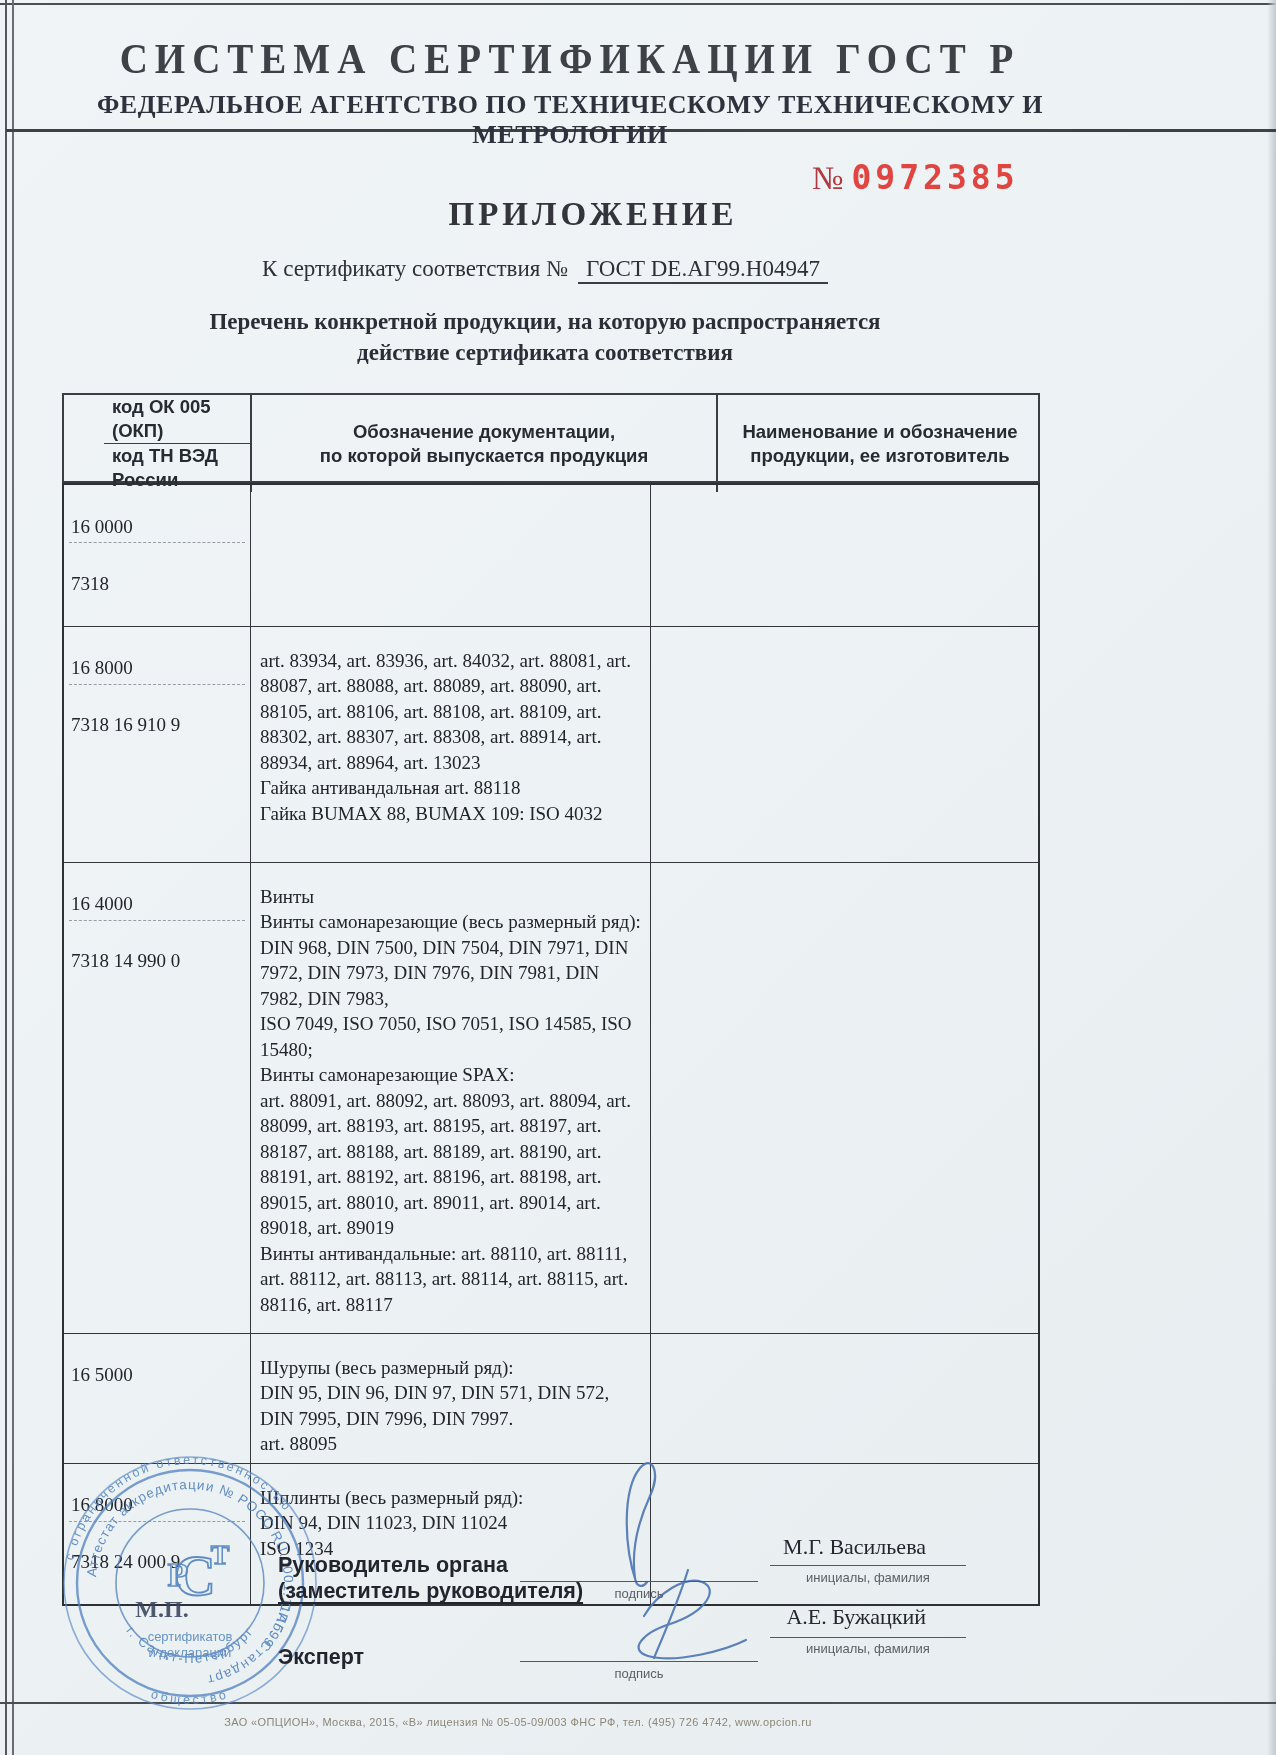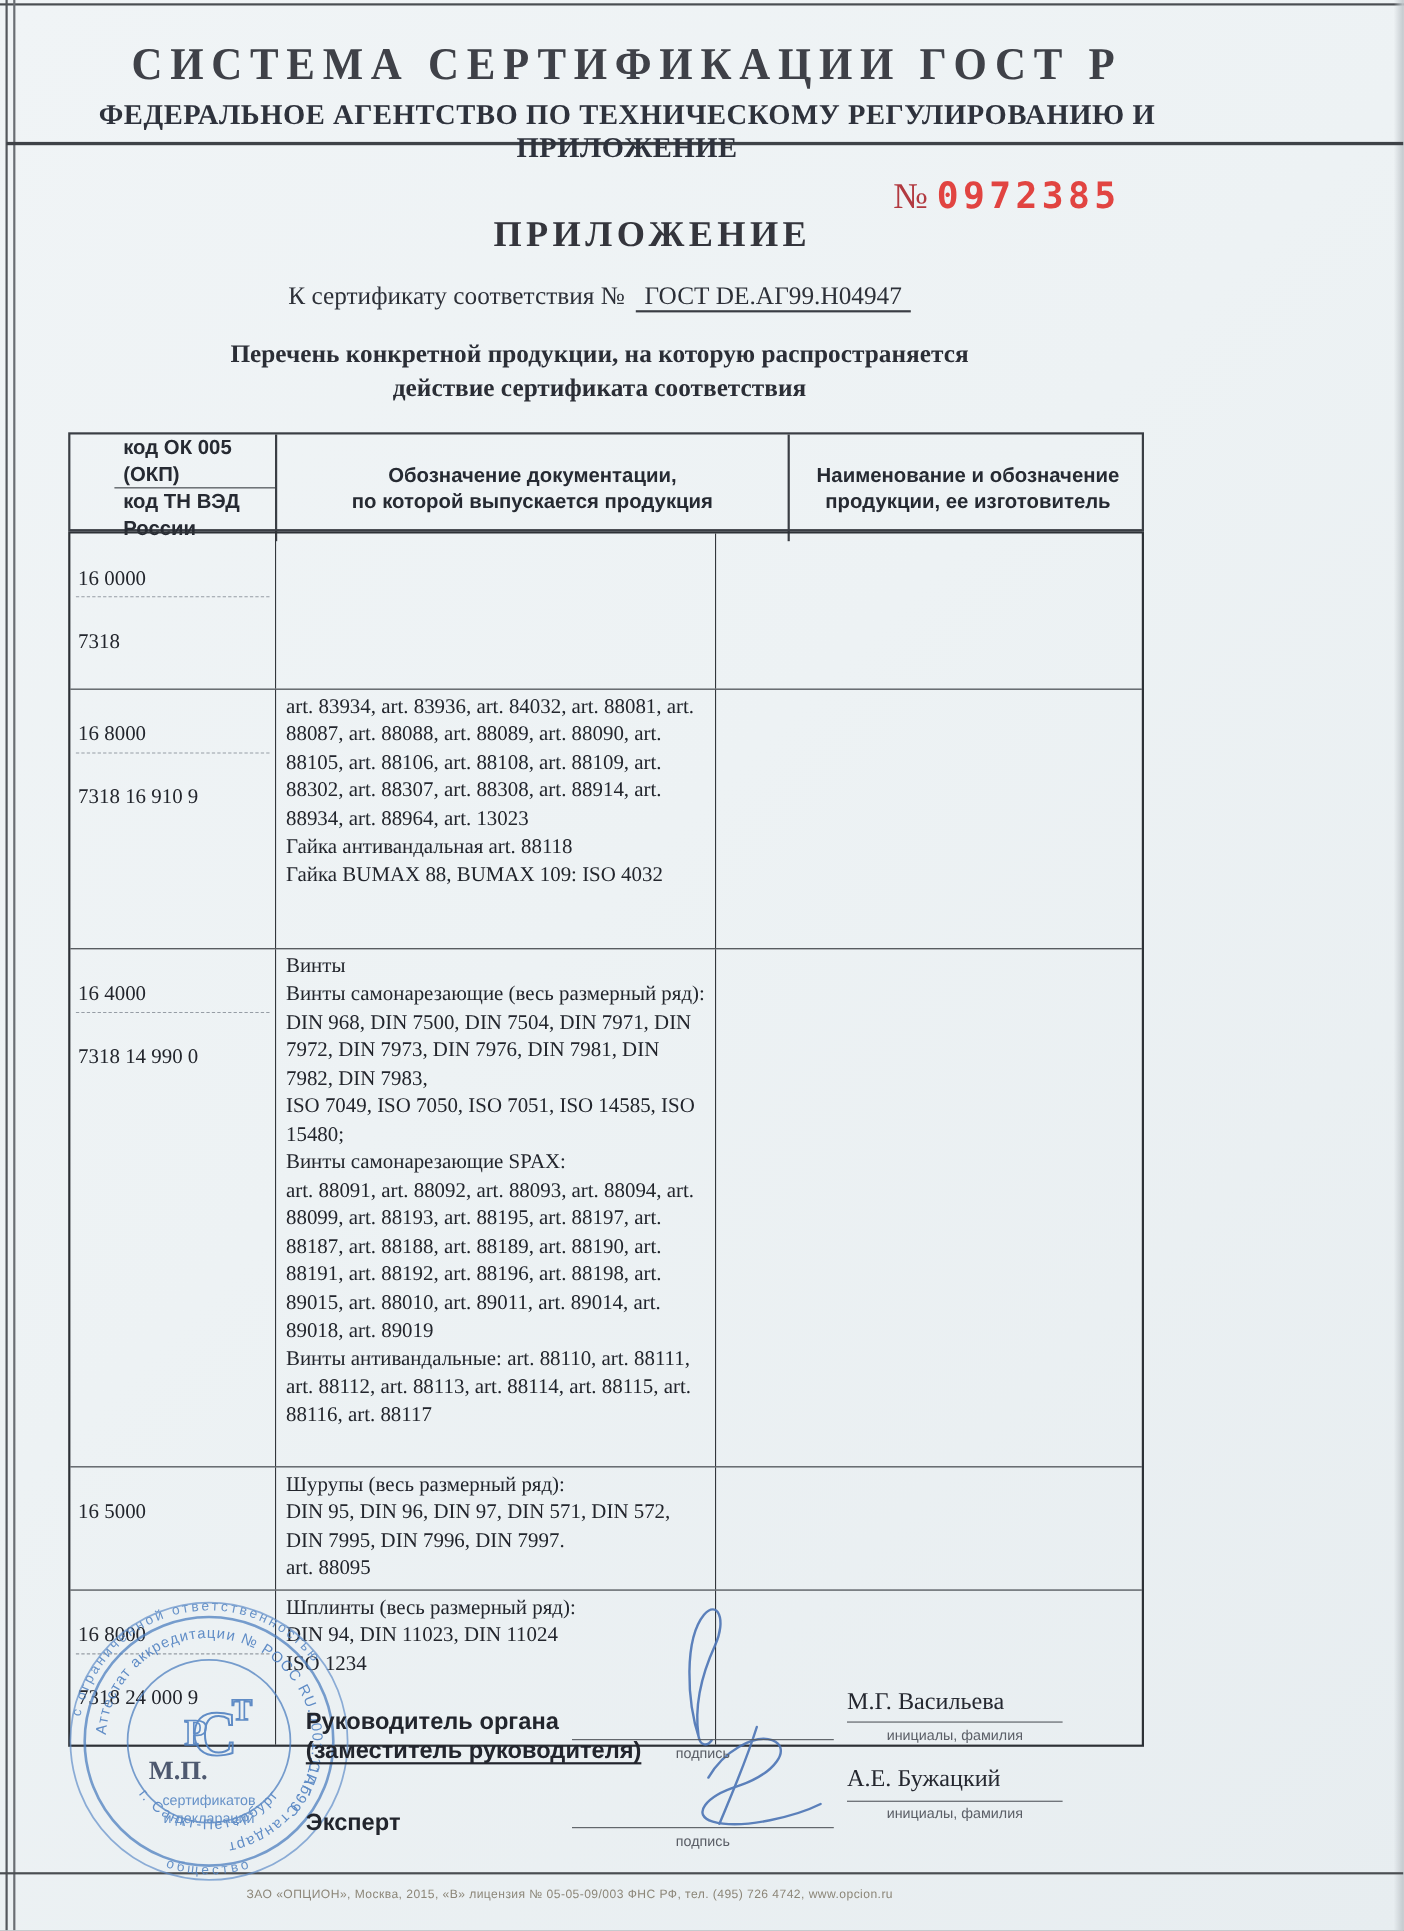--- a/index.html
+++ b/index.html
@@ -36,41 +36,41 @@
     grid-template-columns:186px 466px 326px;border:2px solid #3a3e44;box-sizing:border-box;
     font-family:"Liberation Sans",sans-serif;font-weight:700;font-size:18.5px;color:#262a32;}
   .th{border-left:2px solid #3a3e44;display:flex;align-items:center;justify-content:center;
     text-align:center;line-height:24px;white-space:pre-line;}
   .th:first-child{border-left:none;display:flex;flex-direction:column;align-items:stretch;justify-content:stretch;padding-left:40px;}
   .th-code-top,.th-code-bottom{flex:1;display:flex;align-items:center;padding-left:8px;text-align:left;}
   .th-code-top{border-bottom:1.5px solid #3a3e44;}
   .tbody{left:62px;top:483px;width:978px;border:2.5px solid #2d3136;box-sizing:border-box;}
   .trow{display:grid;grid-template-columns:186px 400px 392px;border-top:1.7px solid #33373c;}
   .trow:first-child{border-top:none;}
-  .td{border-left:1.7px solid #33373c;padding:3px 9px 6px 9px;font-size:19px;line-height:25.5px;
+  .td{border-left:1.7px solid #33373c;padding:21px 9px 6px 9px;font-size:19px;line-height:25.5px;
     color:#22252c;white-space:pre-line;box-sizing:border-box;}
   .td:first-child{border-left:none;padding:2px 5px 4px 5px;}
   .code1{padding:1px 2px 3px 2px;}
   .code1.dashed{border-bottom:1.5px dashed #969da5;}
   .code2{padding:2px 2px 0 2px;}
   .r1{min-height:54px;} .r2{min-height:235px;} .r3{min-height:470px;}
   .r4{min-height:106px;} .r5{min-height:90px;}
   
   .role{left:278px;font-family:"Liberation Sans",sans-serif;font-weight:700;
     font-size:21.5px;color:#22252d;line-height:27px;}
   .role-l1{top:1552px;}
   .role-l2{top:1578px;text-decoration:underline;text-decoration-thickness:2px;text-underline-offset:4px;}
   .role-expert{top:1644px;}
   .sig-line{width:238px;border-top:1.5px solid #54585e;}
   .sig-line-1{left:520px;top:1581px;}
   .sig-line-2{left:520px;top:1661px;}
   .small-label{font-family:"Liberation Sans",sans-serif;font-size:13px;color:#5a5e66;text-align:center;}
   .sig-label-1{left:520px;top:1586px;width:238px;}
   .sig-label-2{left:520px;top:1666px;width:238px;}
-  .sig-name{left:770px;width:196px;text-align:left;font-size:22px;color:#24272f;}
+  .sig-name{left:730px;width:196px;text-align:right;font-size:22px;color:#24272f;}
   .name-1{top:1534px;}
   .name-2{top:1604px;}
   .name-line{width:196px;border-top:1.5px solid #54585e;}
   .name-line-1{left:770px;top:1565px;}
   .name-line-2{left:770px;top:1637px;}
   .name-label-1{left:770px;top:1570px;width:196px;}
   .name-label-2{left:770px;top:1641px;width:196px;}
   
   .footer-text{left:0;top:1716px;width:1036px;text-align:center;
     font-family:"Liberation Sans",sans-serif;font-size:11px;color:#8c8678;letter-spacing:.4px;}
@@ -84,21 +84,21 @@
 <div class="page">
 
   <div class="abs frame-top"></div>
   <div class="abs frame-left1"></div>
   <div class="abs frame-left2"></div>
   <div class="abs frame-right"></div>
   <div class="abs frame-bottom"></div>
   <div class="abs header-rule"></div>
 
   <div class="abs sys-title">СИСТЕМА СЕРТИФИКАЦИИ ГОСТ Р</div>
-  <div class="abs sys-subtitle">ФЕДЕРАЛЬНОЕ АГЕНТСТВО ПО ТЕХНИЧЕСКОМУ РЕГУЛИРОВАНИЮ И ПРИЛОЖЕНИЕ</div>
+  <div class="abs sys-subtitle">ФЕДЕРАЛЬНОЕ АГЕНТСТВО ПО ТЕХНИЧЕСКОМУ ТЕХНИЧЕСКОМУ И МЕТРОЛОГИИ</div>
 
   <div class="abs doc-number">
     <span class="num-prefix">№</span><span class="num-digits">0972385</span>
   </div>
 
   <div class="abs app-title">ПРИЛОЖЕНИЕ</div>
 
   <div class="abs cert-line">
     <span>К сертификату соответствия №</span><span class="cert-value">ГОСТ DE.АГ99.Н04947</span>
   </div>

